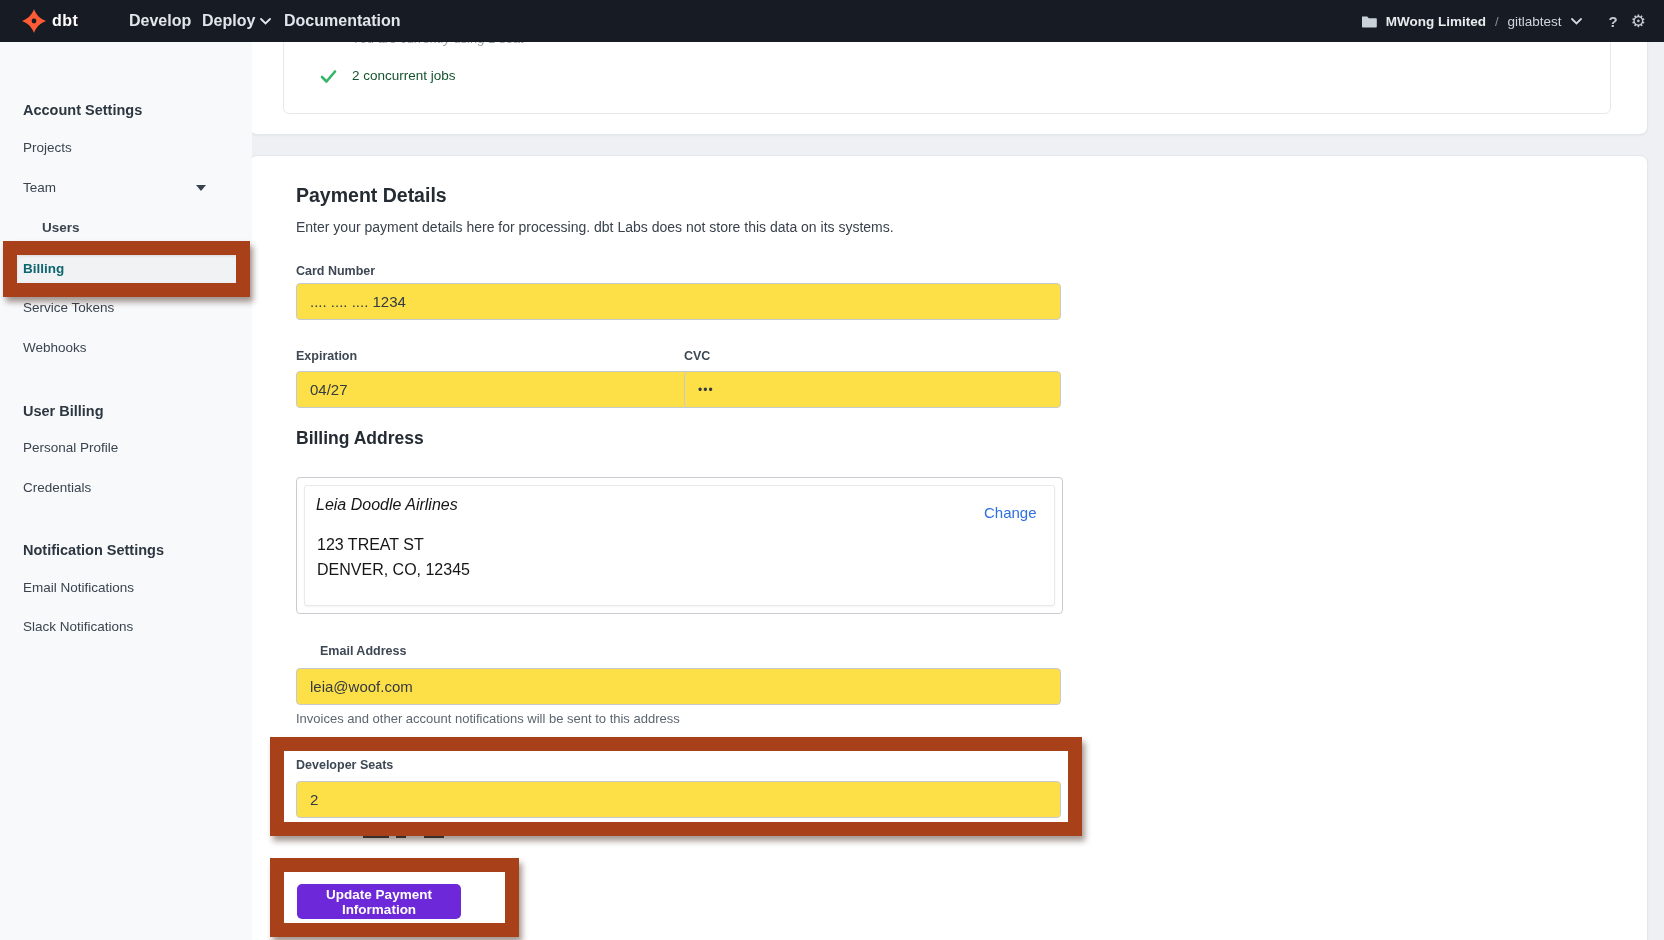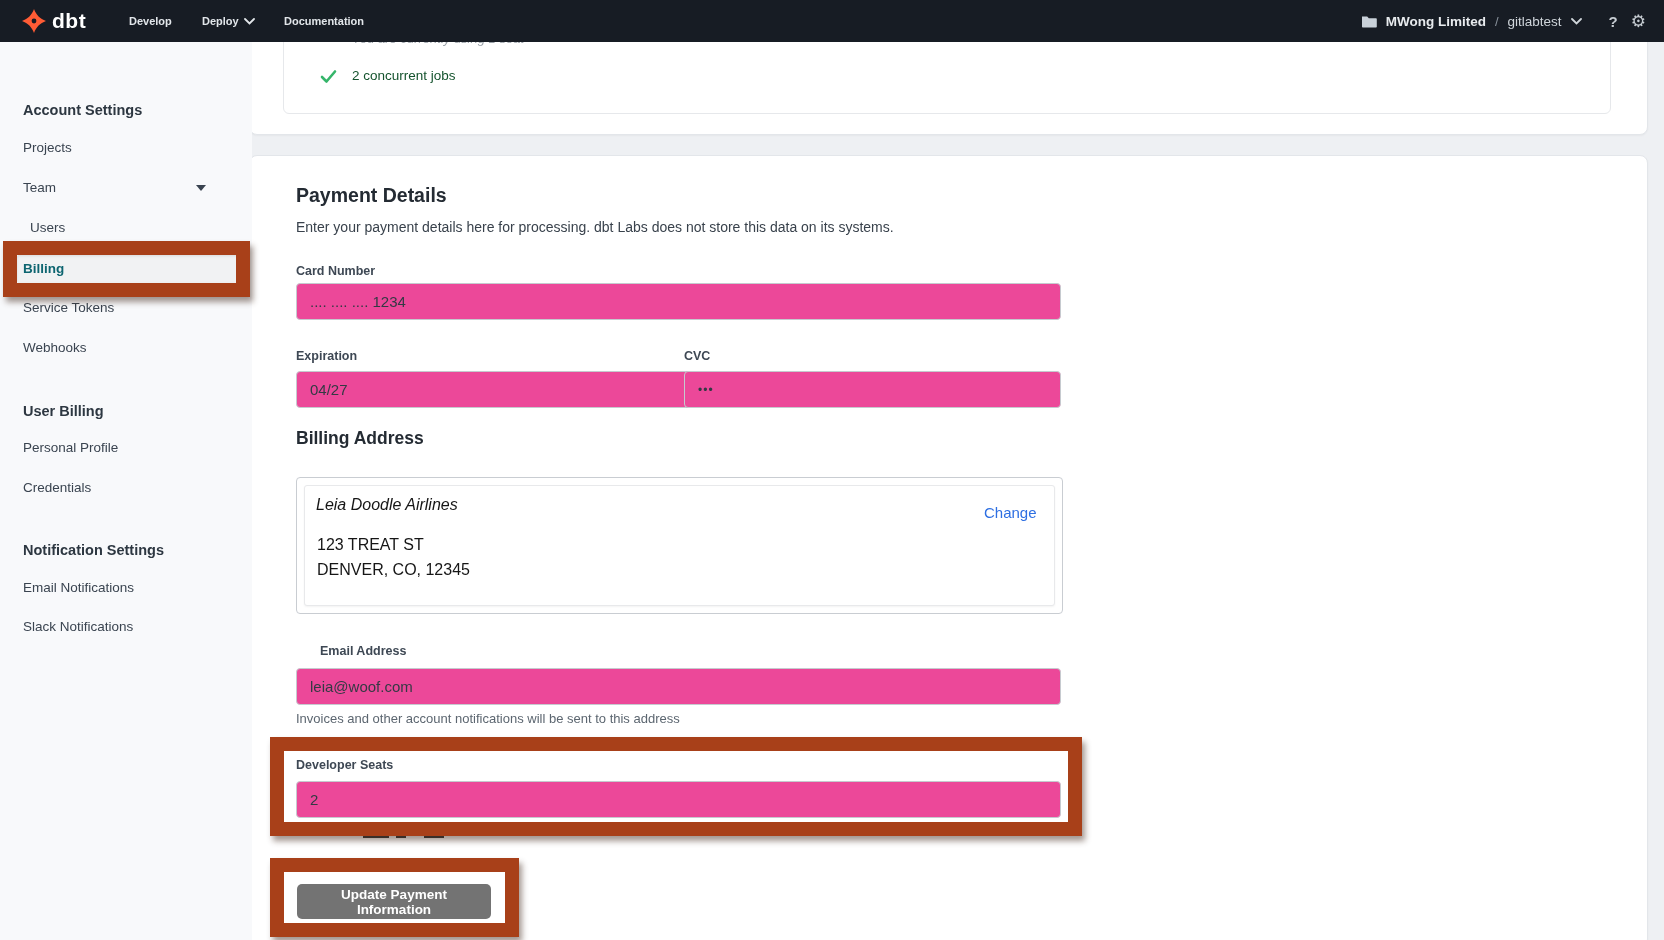--- a/index.html
+++ b/index.html
@@ -7,65 +7,65 @@
     width:1664px;height:940px;position:relative;overflow:hidden;
     background:#eef0f3;
     font-family:"Liberation Sans",sans-serif;
     -webkit-font-smoothing:antialiased;
   }
   .abs{position:absolute;}
 
   
   .navbar{left:0;top:0;width:1664px;height:42px;background:#171c24;z-index:50;}
   .nav-logo-mark{left:22px;top:9px;width:24px;height:24px;}
-  .nav-logo-text{left:52px;top:0;height:26px;line-height:42px;color:#ffffff;font-size:21px;font-weight:700;letter-spacing:.5px;}
-  .nav-item{top:0;height:42px;line-height:42px;color:#e2e6ea;font-size:11px;font-weight:700;cursor:pointer;display:flex;align-items:center;gap:5px;text-align:center;}
+  .nav-logo-text{left:52px;top:0;height:26px;line-height:42px;color:#ffffff;font-size:16px;font-weight:700;letter-spacing:.5px;}
+  .nav-item{top:0;height:42px;line-height:42px;color:#e2e6ea;font-size:16px;font-weight:700;cursor:pointer;display:flex;align-items:center;gap:5px;text-align:center;}
   .nav-right{right:18px;top:0;height:42px;display:flex;align-items:center;gap:9px;color:#cdd3d9;}
   .nav-right .acct{font-size:13.5px;font-weight:700;color:#e8ebee;}
   .nav-right .sep{color:#8a929c;font-size:13px;}
   .nav-right .proj{font-size:13.5px;color:#cfd5da;}
   .nav-help{font-size:15px;font-weight:700;color:#c6ccd2;margin-left:18px;cursor:pointer;}
   .nav-gear{font-family:"DejaVu Sans",sans-serif;font-size:17px;color:#c6ccd2;cursor:pointer;margin-left:4px;}
   .chev{display:inline-block;}
 
   
   .sidebar{left:0;top:42px;width:252px;height:898px;background:#f8f9fb;z-index:2;}
   .side-header{left:23px;width:210px;height:20px;line-height:20px;font-size:14.5px;font-weight:700;color:#2d3741;}
   .side-item{left:23px;width:200px;height:20px;line-height:20px;font-size:13.5px;color:#3a4450;cursor:pointer;}
-  .side-item.indent{left:30px;}
+  .side-item.indent{left:42px;font-weight:bold;}
   .team-caret{left:196px;width:0;height:0;border-left:5px solid transparent;border-right:5px solid transparent;border-top:6px solid #39434f;}
   .active-row{left:17px;top:255px;width:219px;height:28px;background:#f1f2f3;border-radius:2px;
     box-shadow:inset 0 1px 3px rgba(0,0,0,.10);z-index:3;line-height:28px;padding-left:6px;
     font-size:13.5px;font-weight:700;color:#0d6570;cursor:pointer;}
 
   
   .card{background:#ffffff;border:1px solid #e3e6ea;border-radius:8px;box-shadow:0 1px 2px rgba(0,0,0,.04);z-index:1;}
   .card1{left:249px;top:-10px;width:1397px;height:143px;}
   .inner-panel{left:283px;top:-6px;width:1326px;height:118px;border:1px solid #e6e8eb;border-radius:6px;background:#fff;z-index:2;}
   .usage-note{left:352px;top:31px;font-size:13px;font-style:italic;color:#9aa1a8;z-index:3;}
   .check-icon{left:320px;top:68px;z-index:3;}
   .feature-text{left:352px;top:68px;height:16px;line-height:16px;font-size:13.5px;color:#14532d;z-index:3;}
   .card2{left:249px;top:155px;width:1397px;height:790px;}
 
   
   .h1{font-size:19.5px;font-weight:700;color:#242b33;z-index:3;}
   .h2{font-size:17.5px;font-weight:700;color:#242b33;z-index:3;}
   .sub{font-size:14px;color:#39424c;z-index:3;}
   .flabel{font-size:12.5px;font-weight:700;color:#3e4854;z-index:3;}
-  .tinput{position:absolute;background:#ec4899;border:1px solid #c6cacf;border-radius:4px;z-index:3;
+  .tinput{position:absolute;background:#fde047;border:1px solid #c6cacf;border-radius:4px;z-index:3;
     font-family:"Liberation Sans",sans-serif;font-size:15px;color:#333a44;padding:0 13px;box-sizing:border-box;outline:none;}
   .helper{font-size:13px;color:#5c6670;z-index:3;}
 
   .addr-outer{left:296px;top:477px;width:765px;height:135px;border:1px solid #c9cdd2;border-radius:4px;background:#fff;z-index:3;}
   .addr-inner{left:304px;top:485px;width:749px;height:119px;border:1px solid #e8e9eb;border-radius:3px;background:#fff;
     box-shadow:0 1px 2px rgba(0,0,0,.05);z-index:4;}
   .addr-text{font-size:16px;color:#161616;z-index:5;font-family:"Liberation Sans",sans-serif;}
   .change-link{left:984px;top:504px;font-size:15px;color:#2e6fe2;cursor:pointer;z-index:5;}
 
-  .update-btn{left:297px;top:884px;width:194px;height:35px;background:#737373;border:none;border-radius:5px;
+  .update-btn{left:297px;top:884px;width:164px;height:35px;background:#6d28d9;border:none;border-radius:5px;
     color:#ffffff;font-size:13.5px;font-weight:700;font-family:"Liberation Sans",sans-serif;cursor:pointer;z-index:5;}
 
   
   .annot{border:14px solid #a84019;box-sizing:border-box;z-index:10;box-shadow:3px 5px 6px rgba(50,25,12,.45);}
   .annot-billing{left:3px;top:241px;width:247px;height:56px;}
   .annot-seats{left:270px;top:737px;width:812px;height:99px;}
   .annot-button{left:270px;top:858px;width:249px;height:79px;}
 
   .frag{background:#3f3f3f;z-index:4;}
 </style>

